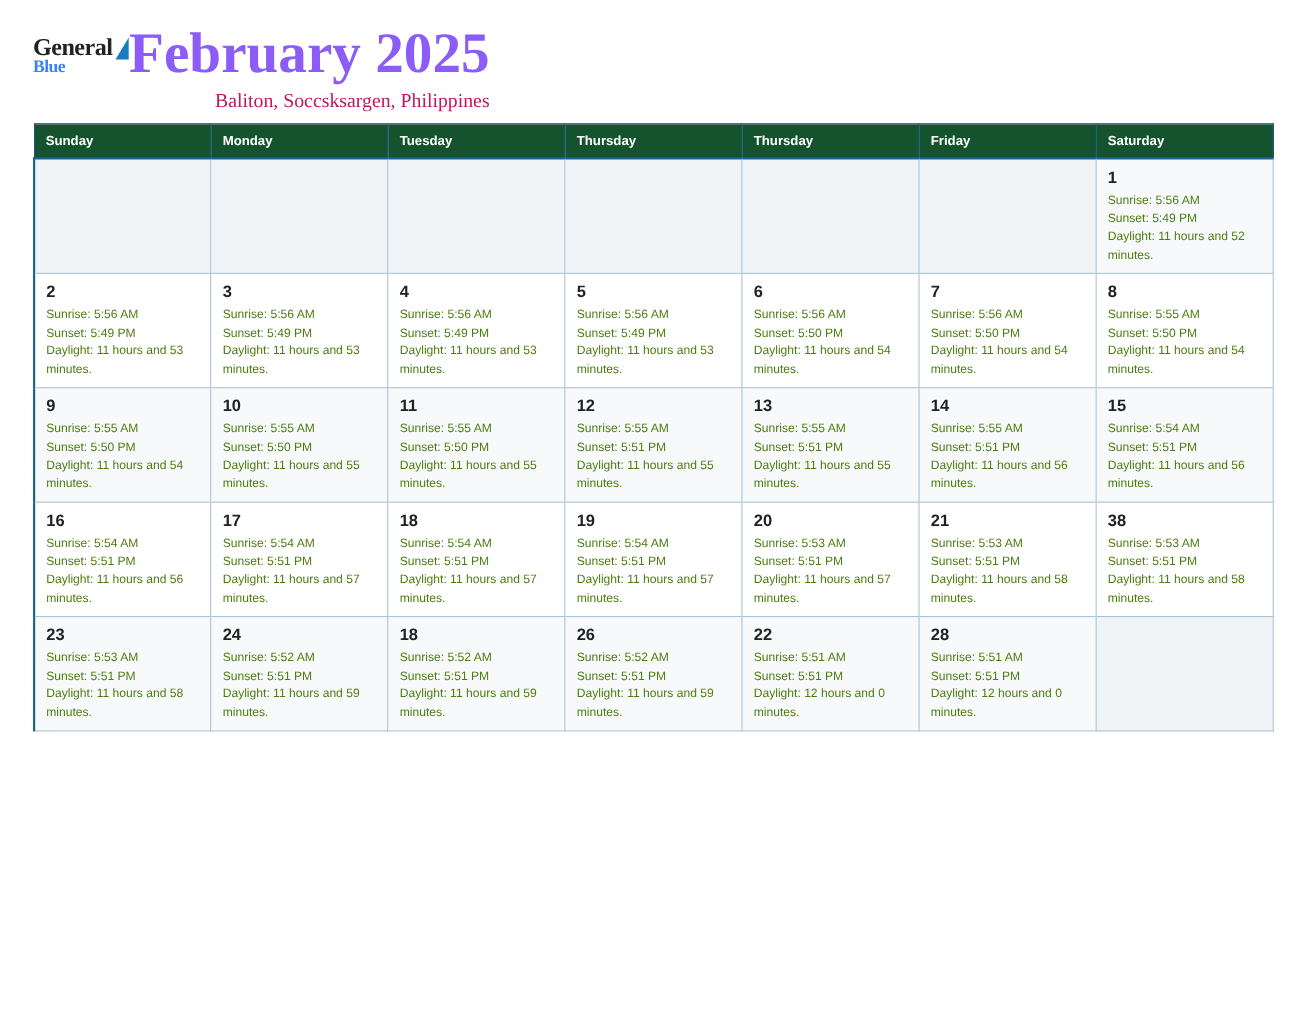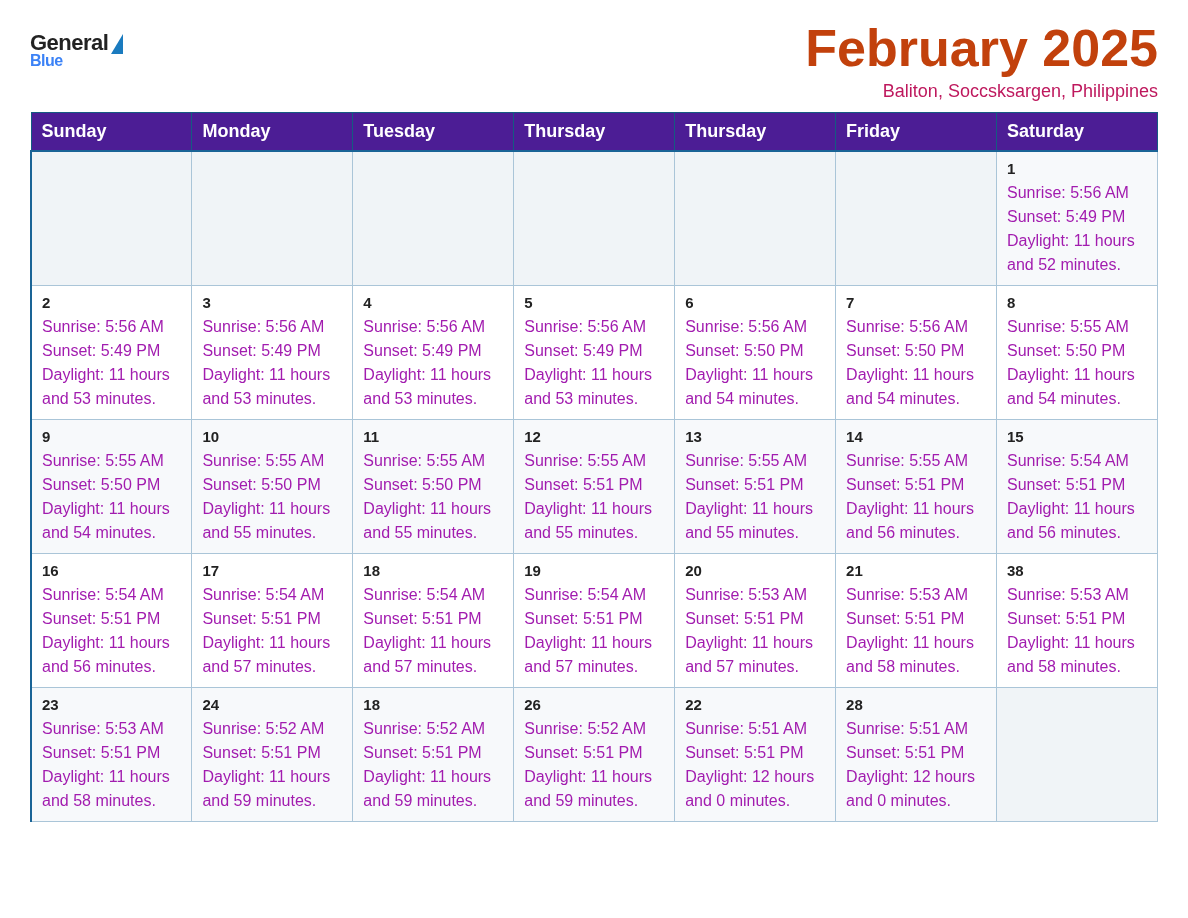--- a/index.html
+++ b/index.html
@@ -5,22 +5,22 @@
     * { box-sizing: border-box; margin: 0; padding: 0; }
     body {
       font-family: Arial, sans-serif;
       background: #fff;
       padding: 20px 30px;
       color: #222;
     }
     .header {
       display: flex;
       align-items: flex-start;
-      justify-content: space-between;
       margin-bottom: 10px;
+      font-family: Liberation Serif, serif;
     }
     .logo {
       display: flex;
       flex-direction: column;
       align-items: flex-start;
       margin-top: 10px;
     }
     .logo-top {
       display: flex;
       align-items: center;
@@ -45,37 +45,37 @@
       color: #3b82f6;
       margin-top: -4px;
       letter-spacing: -0.5px;
     }
     .title-block {
       text-align: right;
     }
     .month-title {
       font-size: 52px;
       font-weight: bold;
-      color: #c2410c;
+      color: #8b5cf6;
       line-height: 1.1;
     }
     .subtitle {
       font-size: 18px;
       color: #be185d;
       margin-top: 4px;
     }
     table {
       width: 100%;
       border-collapse: collapse;
       margin-top: 8px;
     }
     thead tr th {
-      background-color: #4c1d95;
+      background-color: #14532d;
       color: #fff;
-      font-size: 18px;
+      font-size: 12px;
       font-weight: bold;
       padding: 8px 10px;
       text-align: left;
       border: 1px solid #155a82;
     }
     tbody tr td {
       border: 1px solid #aac5d8;
       vertical-align: top;
       padding: 8px 10px;
       min-height: 90px;
@@ -88,22 +88,22 @@
     tbody tr:nth-child(even) td {
       background: #fff;
     }
     .day-num {
       font-size: 15px;
       font-weight: bold;
       color: #222;
       margin-bottom: 4px;
     }
     .day-info {
-      font-size: 16px;
-      color: #a21caf;
+      font-size: 11px;
+      color: #4d7c0f;
       line-height: 1.5;
     }
     .empty-cell {
       background: #f0f4f7 !important;
     }
     tbody tr td:first-child {
       border-left: 2px solid #1a6496;
     }
     tbody tr:first-child td {
       border-top: 2px solid #1a6496;

